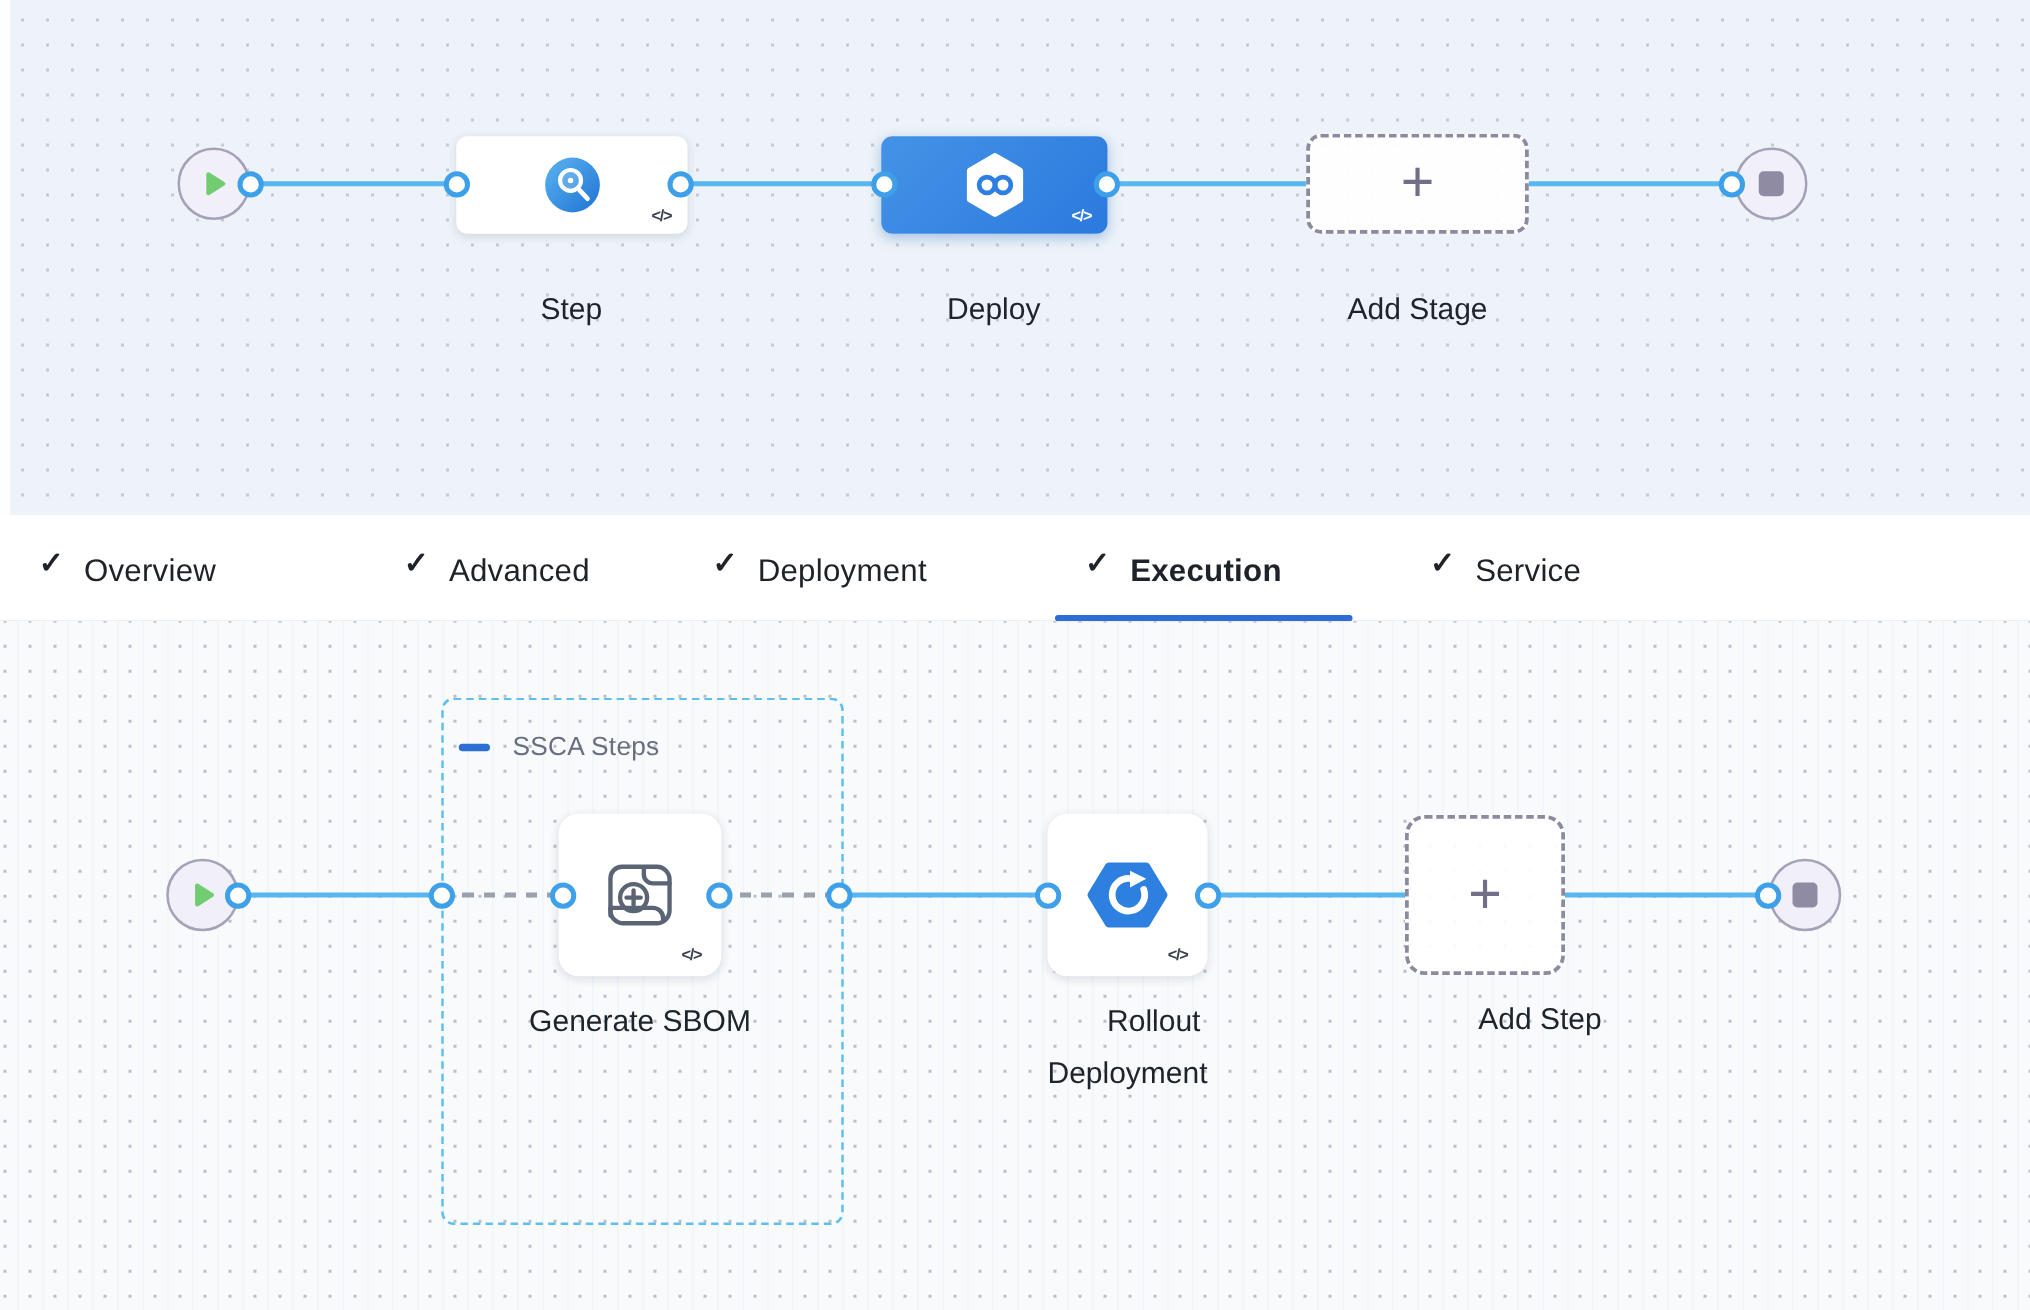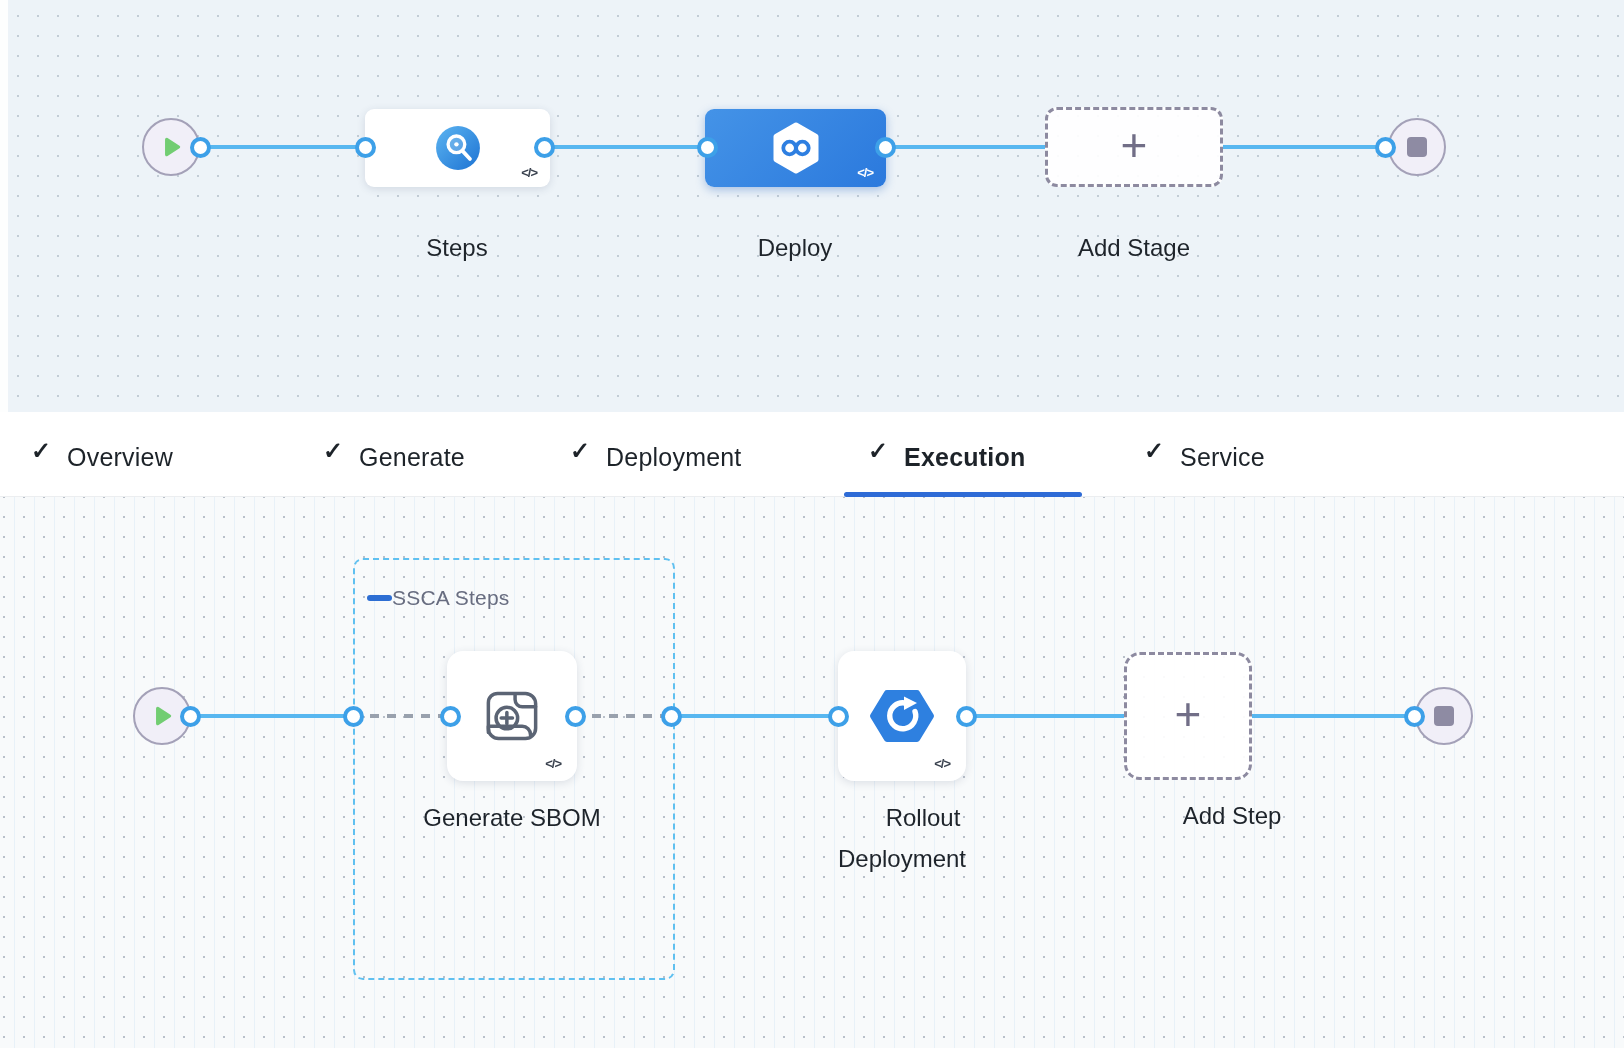--- a/index.html
+++ b/index.html
@@ -43,21 +43,21 @@
   .node.square { border-radius:16px; }
   .node.selected { background:linear-gradient(135deg,#4493e7 0%,#2b79dd 100%); box-shadow:0 3px 10px rgba(33,98,189,.35); }
   .node.add-dashed { background:rgba(255,255,255,.92); border:3px dashed #8d8aa0; cursor:pointer; }
   .plus-glyph { font-size:46px; font-weight:400; color:#716e87; line-height:1; margin-top:-4px; }
   .code-badge { position:absolute; right:13px; bottom:7px; font-size:13px; font-weight:700; color:#39414e; letter-spacing:-1px; }
   .code-badge.light { color:#ffffff; }
   .node-label { position:absolute; transform:translateX(-50%); font-size:24px; color:#1e242b; text-align:center; white-space:nowrap; z-index:3; }
 
   
   .step-group { position:absolute; left:353px; top:558px; width:322px; height:422px; border:2px dashed #5fc0f0; border-radius:10px; z-index:1; }
-  .group-header { position:absolute; left:12px; top:26px; display:flex; align-items:center; }
+  .group-header { position:absolute; left:12px; top:26px; display:flex; align-items:center; gap:18px; }
   .collapse-dash { width:25px; height:6px; border-radius:3px; background:#2d6ed3; cursor:pointer; }
   .group-label { font-size:21px; color:#686d80; letter-spacing:.2px; }
 </style>
 </head>
 <body>
 
 <div class="page">
 
   <div class="canvas-top">
     <div class="left-gutter"></div>
@@ -81,21 +81,21 @@
               <stop offset="1" stop-color="#1d73d3"></stop>
           </linearGradient>
         </defs>
         <circle cx="23" cy="23" r="21" fill="url(#bgrad)"></circle>
         <circle cx="21.5" cy="19.5" r="8" fill="rgba(255,255,255,0.18)" stroke="#ffffff" stroke-width="3.2"></circle>
         <circle cx="21.5" cy="19.5" r="2.1" fill="#ffffff"></circle>
         <line x1="27.5" y1="26" x2="34.5" y2="33.5" stroke="#ffffff" stroke-width="3.6" stroke-linecap="round"></line>
       </svg>
       <span class="code-badge">&lt;/&gt;</span>
     </div>
-    <div class="node-label" style="left:457px; top:234px;">Steps</div>
+    <div class="node-label" style="left:457px; top:234px;">Step</div>
 
     <div class="node card selected" style="left:705px; top:109px; width:181px; height:78px;">
       <svg width="54" height="52" viewBox="0 0 52 52">
         <polygon points="26,3 46,14.5 46,37.5 26,49 6,37.5 6,14.5" fill="#ffffff" stroke="#ffffff" stroke-width="5" stroke-linejoin="round"></polygon>
         <circle cx="19.6" cy="26" r="6.3" fill="none" stroke="#2e7fe1" stroke-width="3.8"></circle>
         <circle cx="32.4" cy="26" r="6.3" fill="none" stroke="#2e7fe1" stroke-width="3.8"></circle>
       </svg>
       <span class="code-badge light">&lt;/&gt;</span>
     </div>
     <div class="node-label" style="left:795px; top:234px;">Deploy</div>
@@ -117,21 +117,21 @@
     <div class="conn" style="left:1375px; top:137px;"></div>
   </div>
 
   <div class="tabbar">
     <div class="tab" style="left:31px;">
       <span class="check">✓</span>
       <span class="tab-label">Overview</span>
     </div>
     <div class="tab" style="left:323px;">
       <span class="check">✓</span>
-      <span class="tab-label">Generate</span>
+      <span class="tab-label">Advanced</span>
     </div>
     <div class="tab" style="left:570px;">
       <span class="check">✓</span>
       <span class="tab-label">Deployment</span>
     </div>
     <div class="tab active" style="left:868px;">
       <span class="check">✓</span>
       <span class="tab-label">Execution</span>
     </div>
     <div class="tab" style="left:1144px;">

